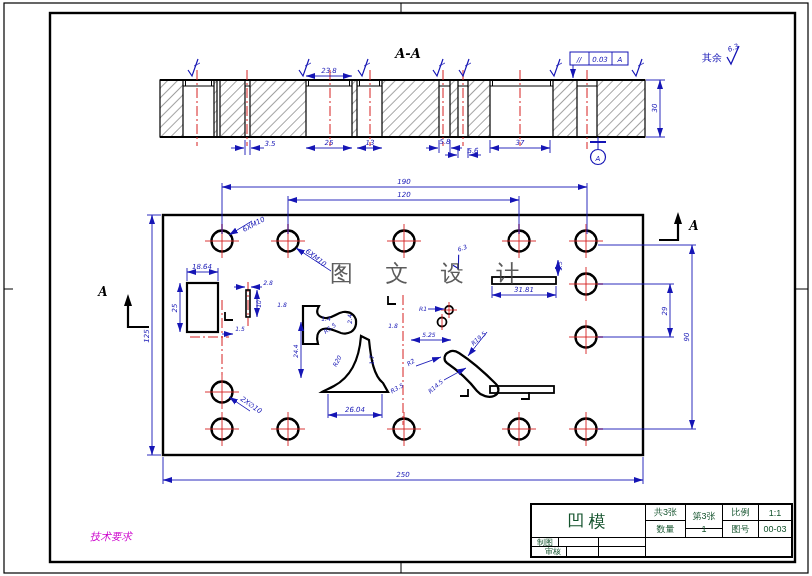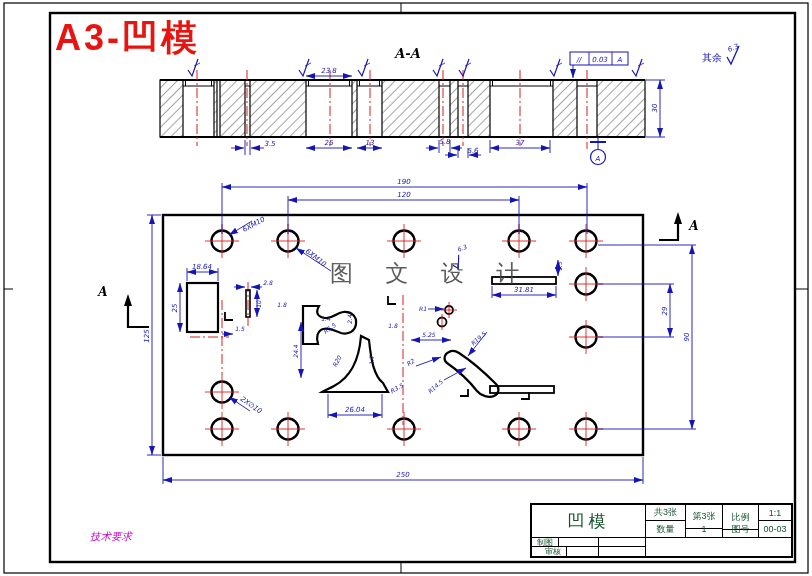--- a/index.html
+++ b/index.html
@@ -21,21 +21,21 @@
   
   #tblock{position:absolute;left:530px;top:503px;width:263px;height:55px;
       border:2px solid #000;box-sizing:border-box;background:#fff;}
   #tblock div{position:absolute;box-sizing:border-box;display:flex;align-items:center;
       justify-content:center;font-size:9px;color:#14532d;}
   .br{border-right:1.5px solid #000;}
   .bb{border-bottom:1.5px solid #000;}
   #tb-part{left:0;top:0;width:114px;height:33px;font-size:17px !important;letter-spacing:4px;}
   #tb-c11{left:114px;top:0;width:40px;height:16px;}
   #tb-c12{left:154px;top:0;width:37px;height:24px;}
-  #tb-c13{left:191px;top:0;width:36px;height:25px;}
+  #tb-c13{left:191px;top:0;width:36px;height:16px;}
   #tb-c14{left:227px;top:0;width:32px;height:16px;border-right:none !important;}
   #tb-c21{left:114px;top:16px;width:40px;height:17px;}
   #tb-c22{left:154px;top:16px;width:37px;height:17px;}
   #tb-c23{left:191px;top:16px;width:36px;height:17px;}
   #tb-c24{left:227px;top:16px;width:32px;height:17px;border-right:none !important;}
   #tb-drawn{left:0;top:33px;width:27px;height:9px;font-size:8px !important;text-align:right;}
   #tb-d2{left:27px;top:33px;width:40px;height:9px;}
   #tb-d3{left:67px;top:33px;width:47px;height:9px;}
   #tb-checked{left:8px;top:42px;width:27px;height:9px;font-size:8px !important;border-bottom:none;}
   #tb-e2{left:27px;top:42px;width:40px;height:9px;border-bottom:none;}
@@ -370,21 +370,20 @@
       <polyline points="149,327 128,327 128,300" stroke-width="2.2"></polyline>
       <polygon points="124,306 132,306 128,294" fill="#000" stroke="none"></polygon>
       <polyline points="659,240 678,240 678,218" stroke-width="2.2"></polyline>
       <polygon points="674,224 682,224 678,212" fill="#000" stroke="none"></polygon>
     </g>
     <text class="viewA" x="103" y="296" text-anchor="middle">A</text>
     <text class="viewA" x="694" y="230" text-anchor="middle">A</text>
   </g>
 </svg>
 
-<div id="main-title">A3-凹模</div>
 
 <div id="watermark">图 文 设 计</div>
 
 <div id="technotes">
   <div class="h">技术要求</div>
   <div>1.热处理硬度 (58-60) HRC</div>
   
 </div>
 
 <div id="tblock">

